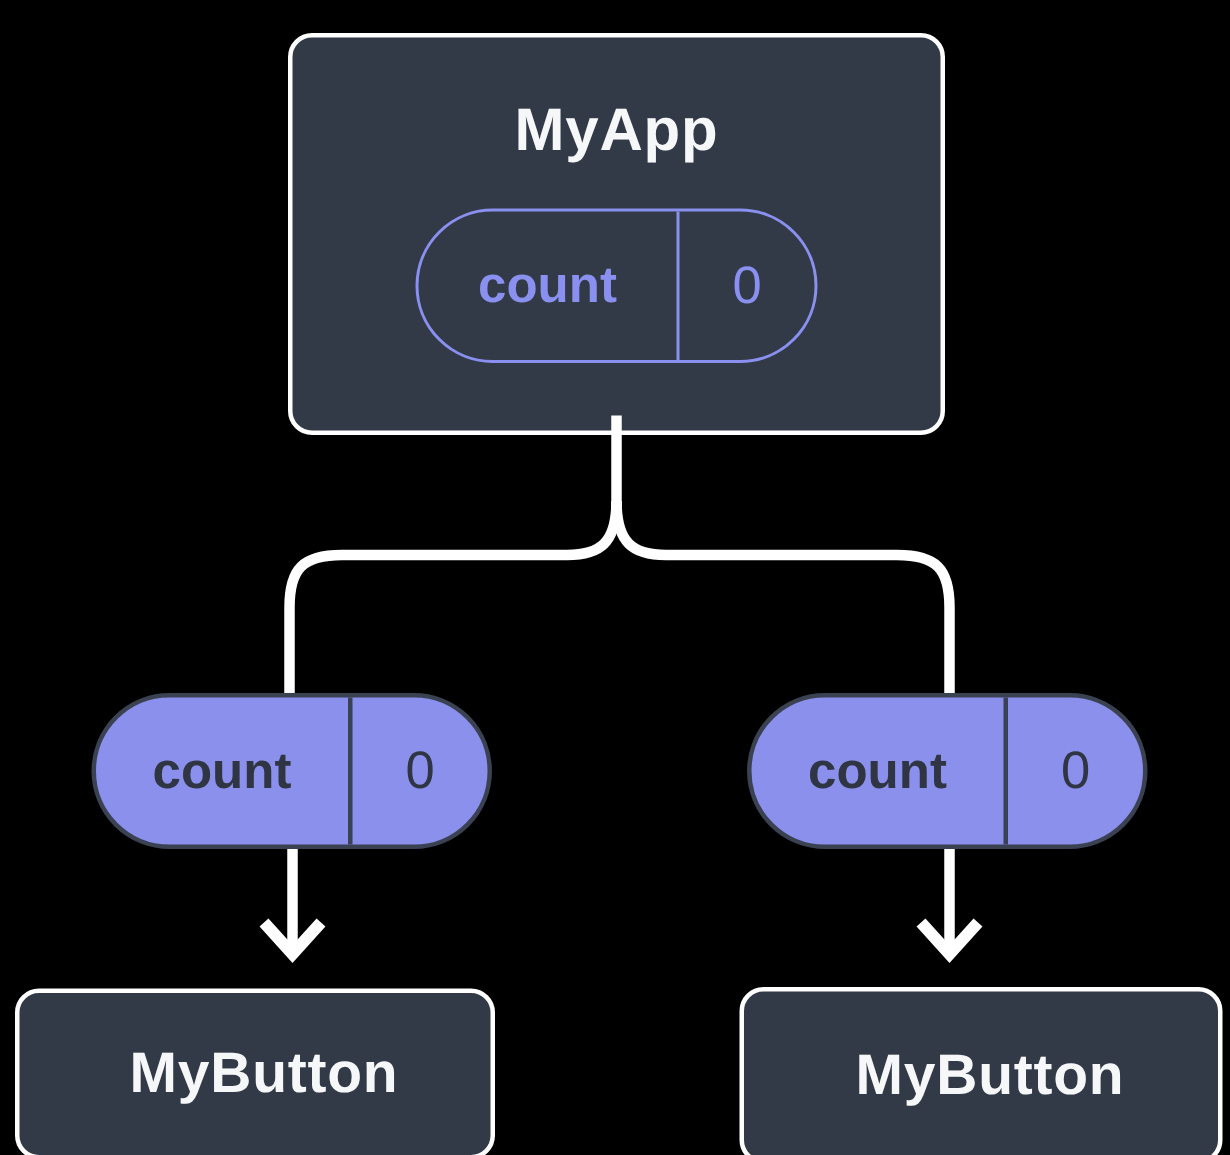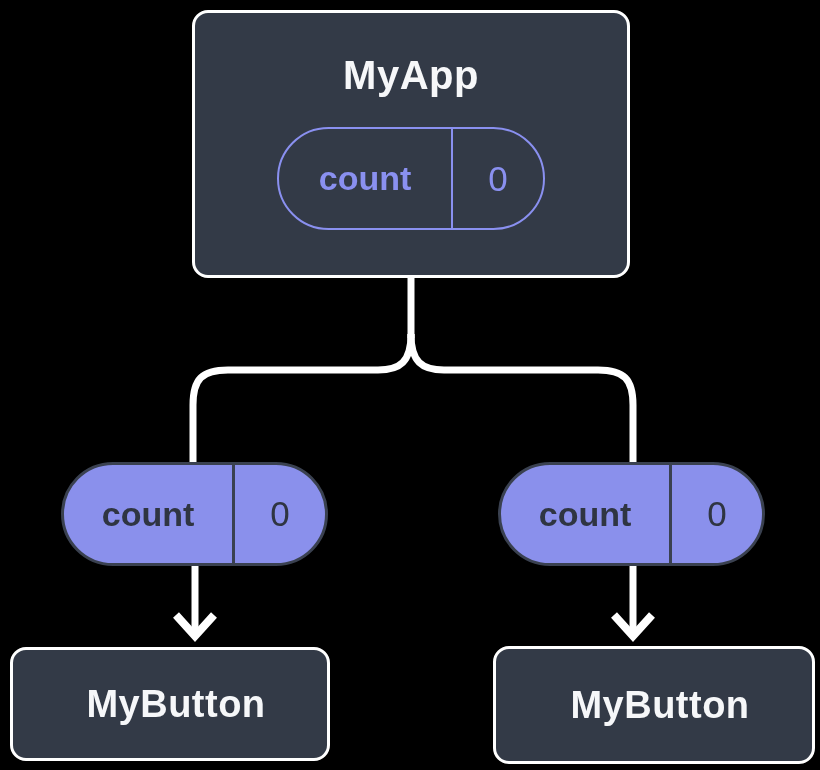--- a/index.html
+++ b/index.html
@@ -2,21 +2,21 @@
 <html><head>
 <meta charset="utf-8">
 <style>
   html, body { margin:0; padding:0; background:#000; }
   .canvas {
     position:relative; width:820px; height:770px; background:#000;
     font-family:"Liberation Sans","DejaVu Sans",sans-serif; overflow:hidden;
   }
   .component-box {
     position:absolute; background:#333A47; border:3px solid #FFFFFF;
-    border-radius:16px; box-sizing:border-box;
+    border-radius:16px; box-sizing:border-box;margin-top:12px;
   }
   .root-box { left:192px; top:10px; width:438px; height:268px;
     display:flex; flex-direction:column; align-items:center; }
   .root-title {
     margin-top:40px; font-size:40px; font-weight:600; color:#F6F7F9;
     letter-spacing:0.5px;
   }
   .pill {
     display:flex; align-items:stretch; box-sizing:border-box;
     border-radius:60px;

